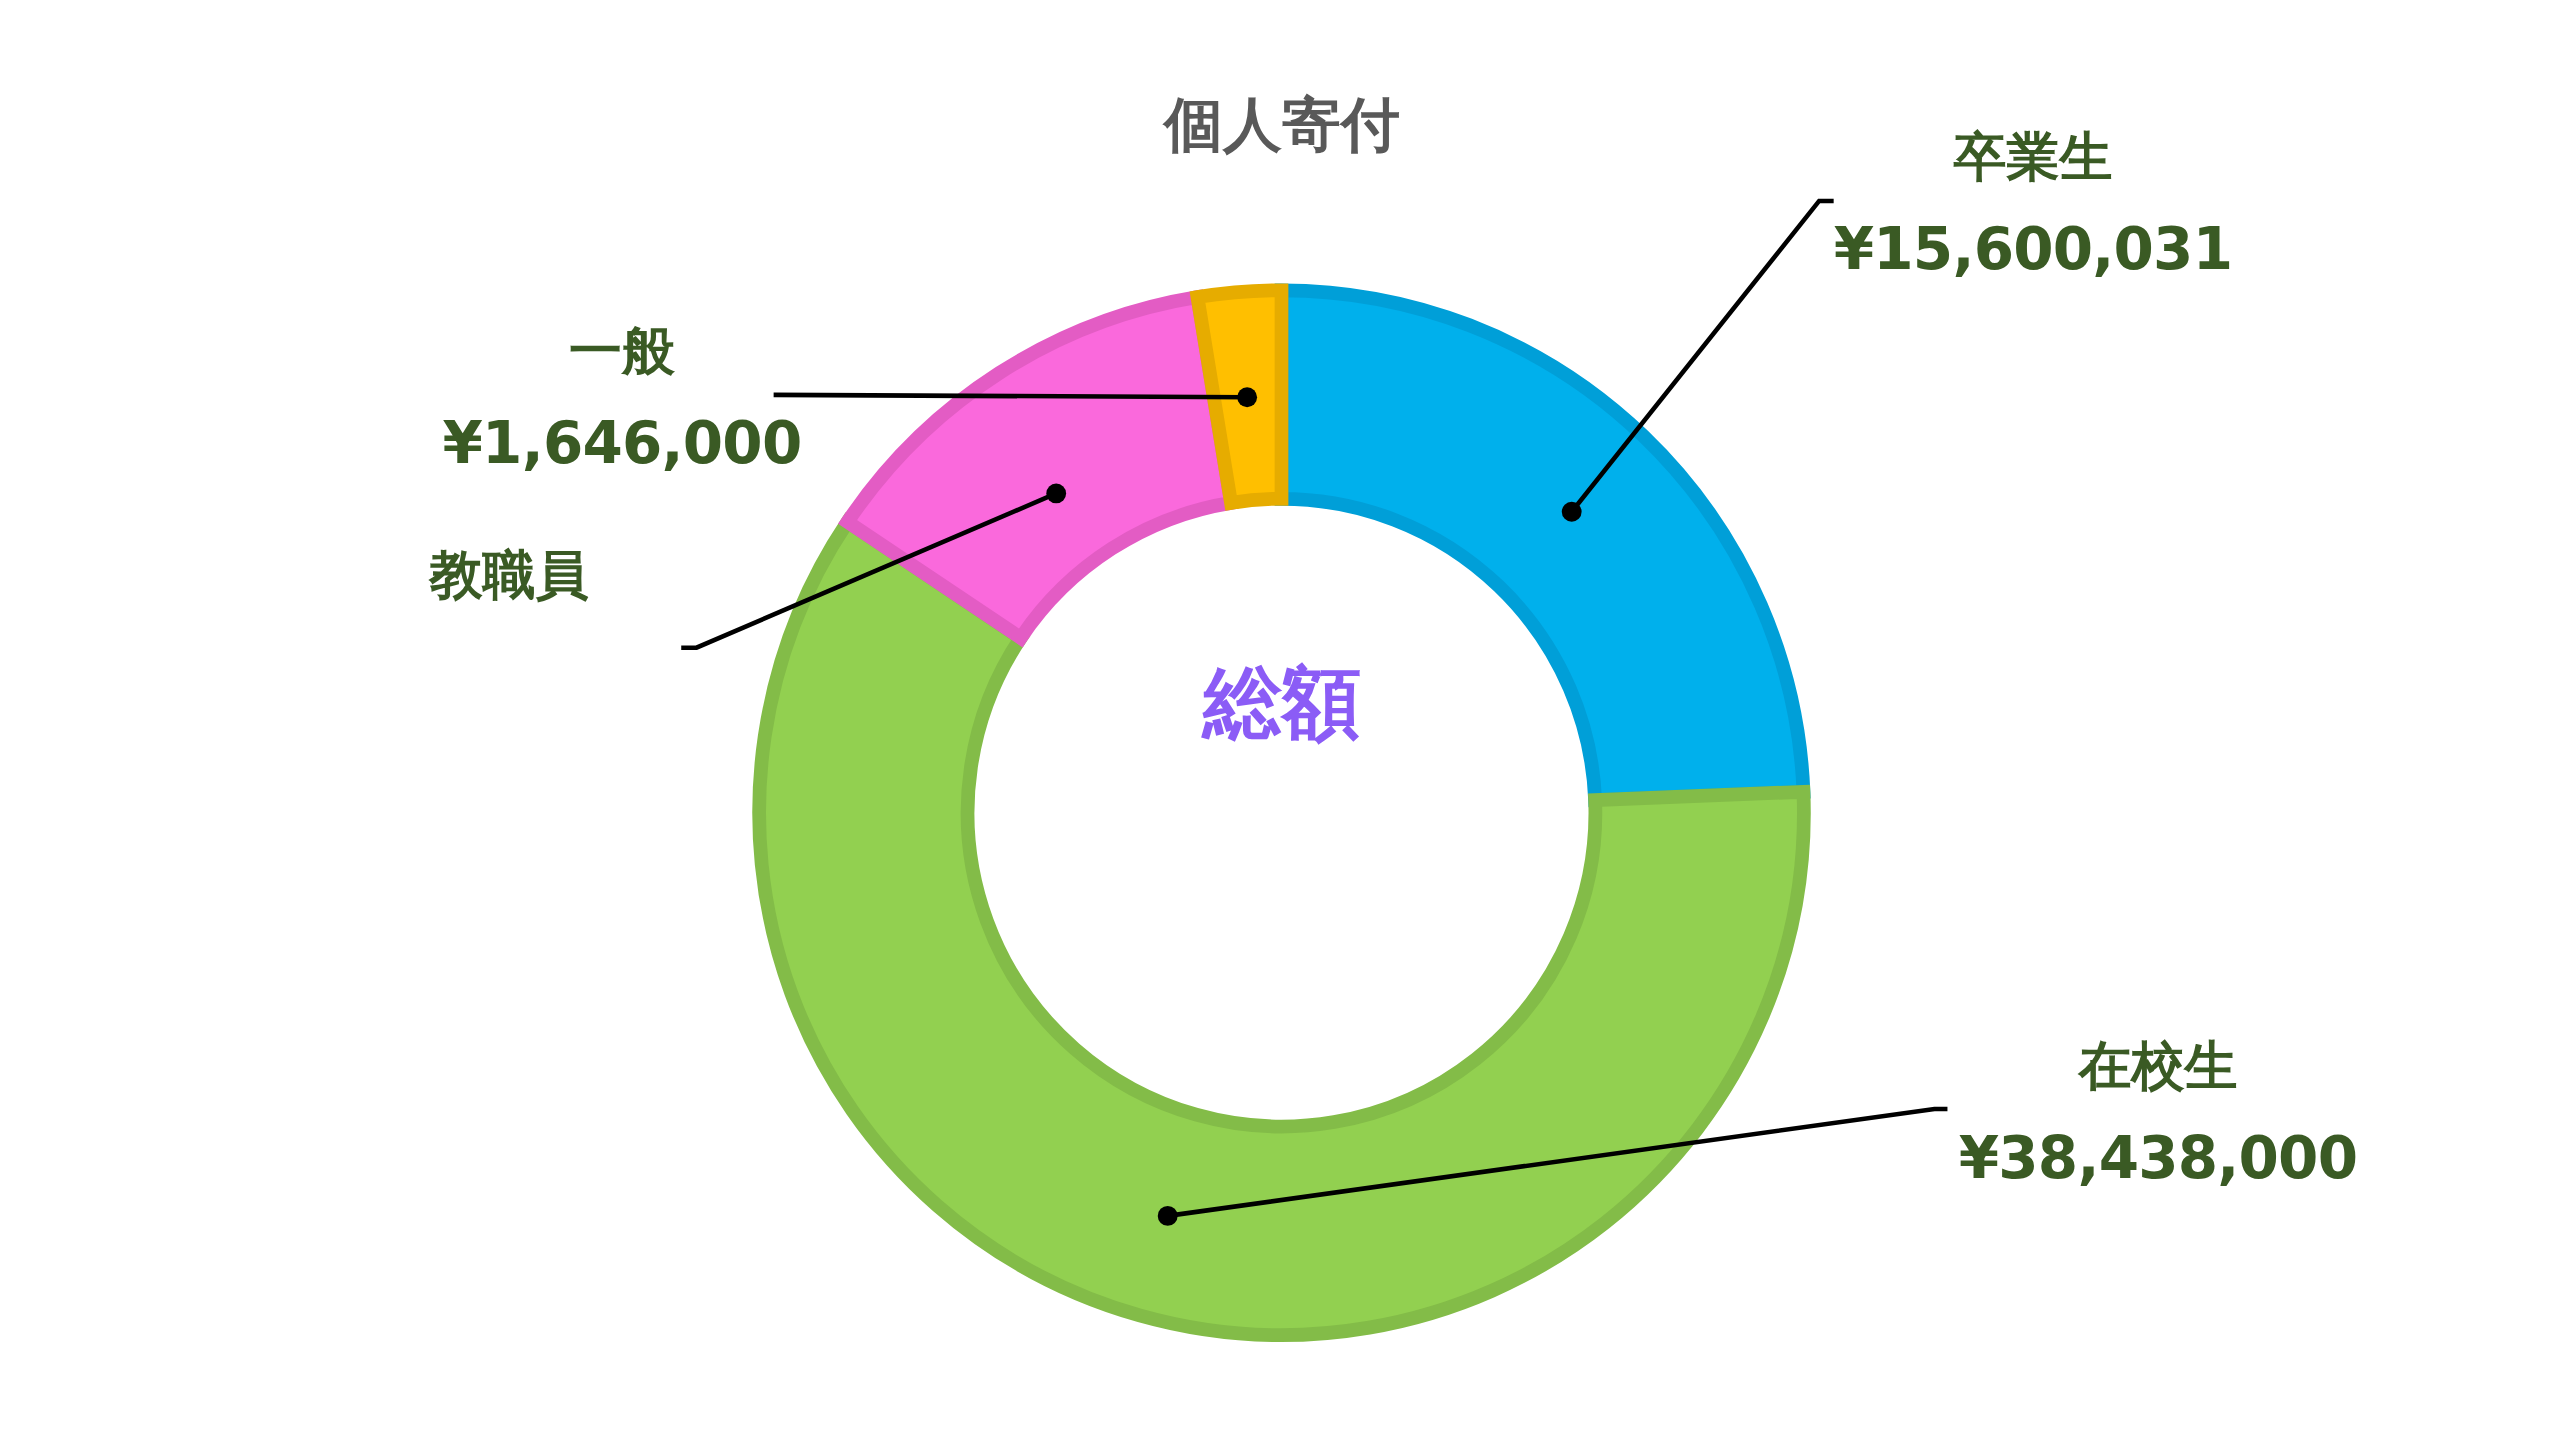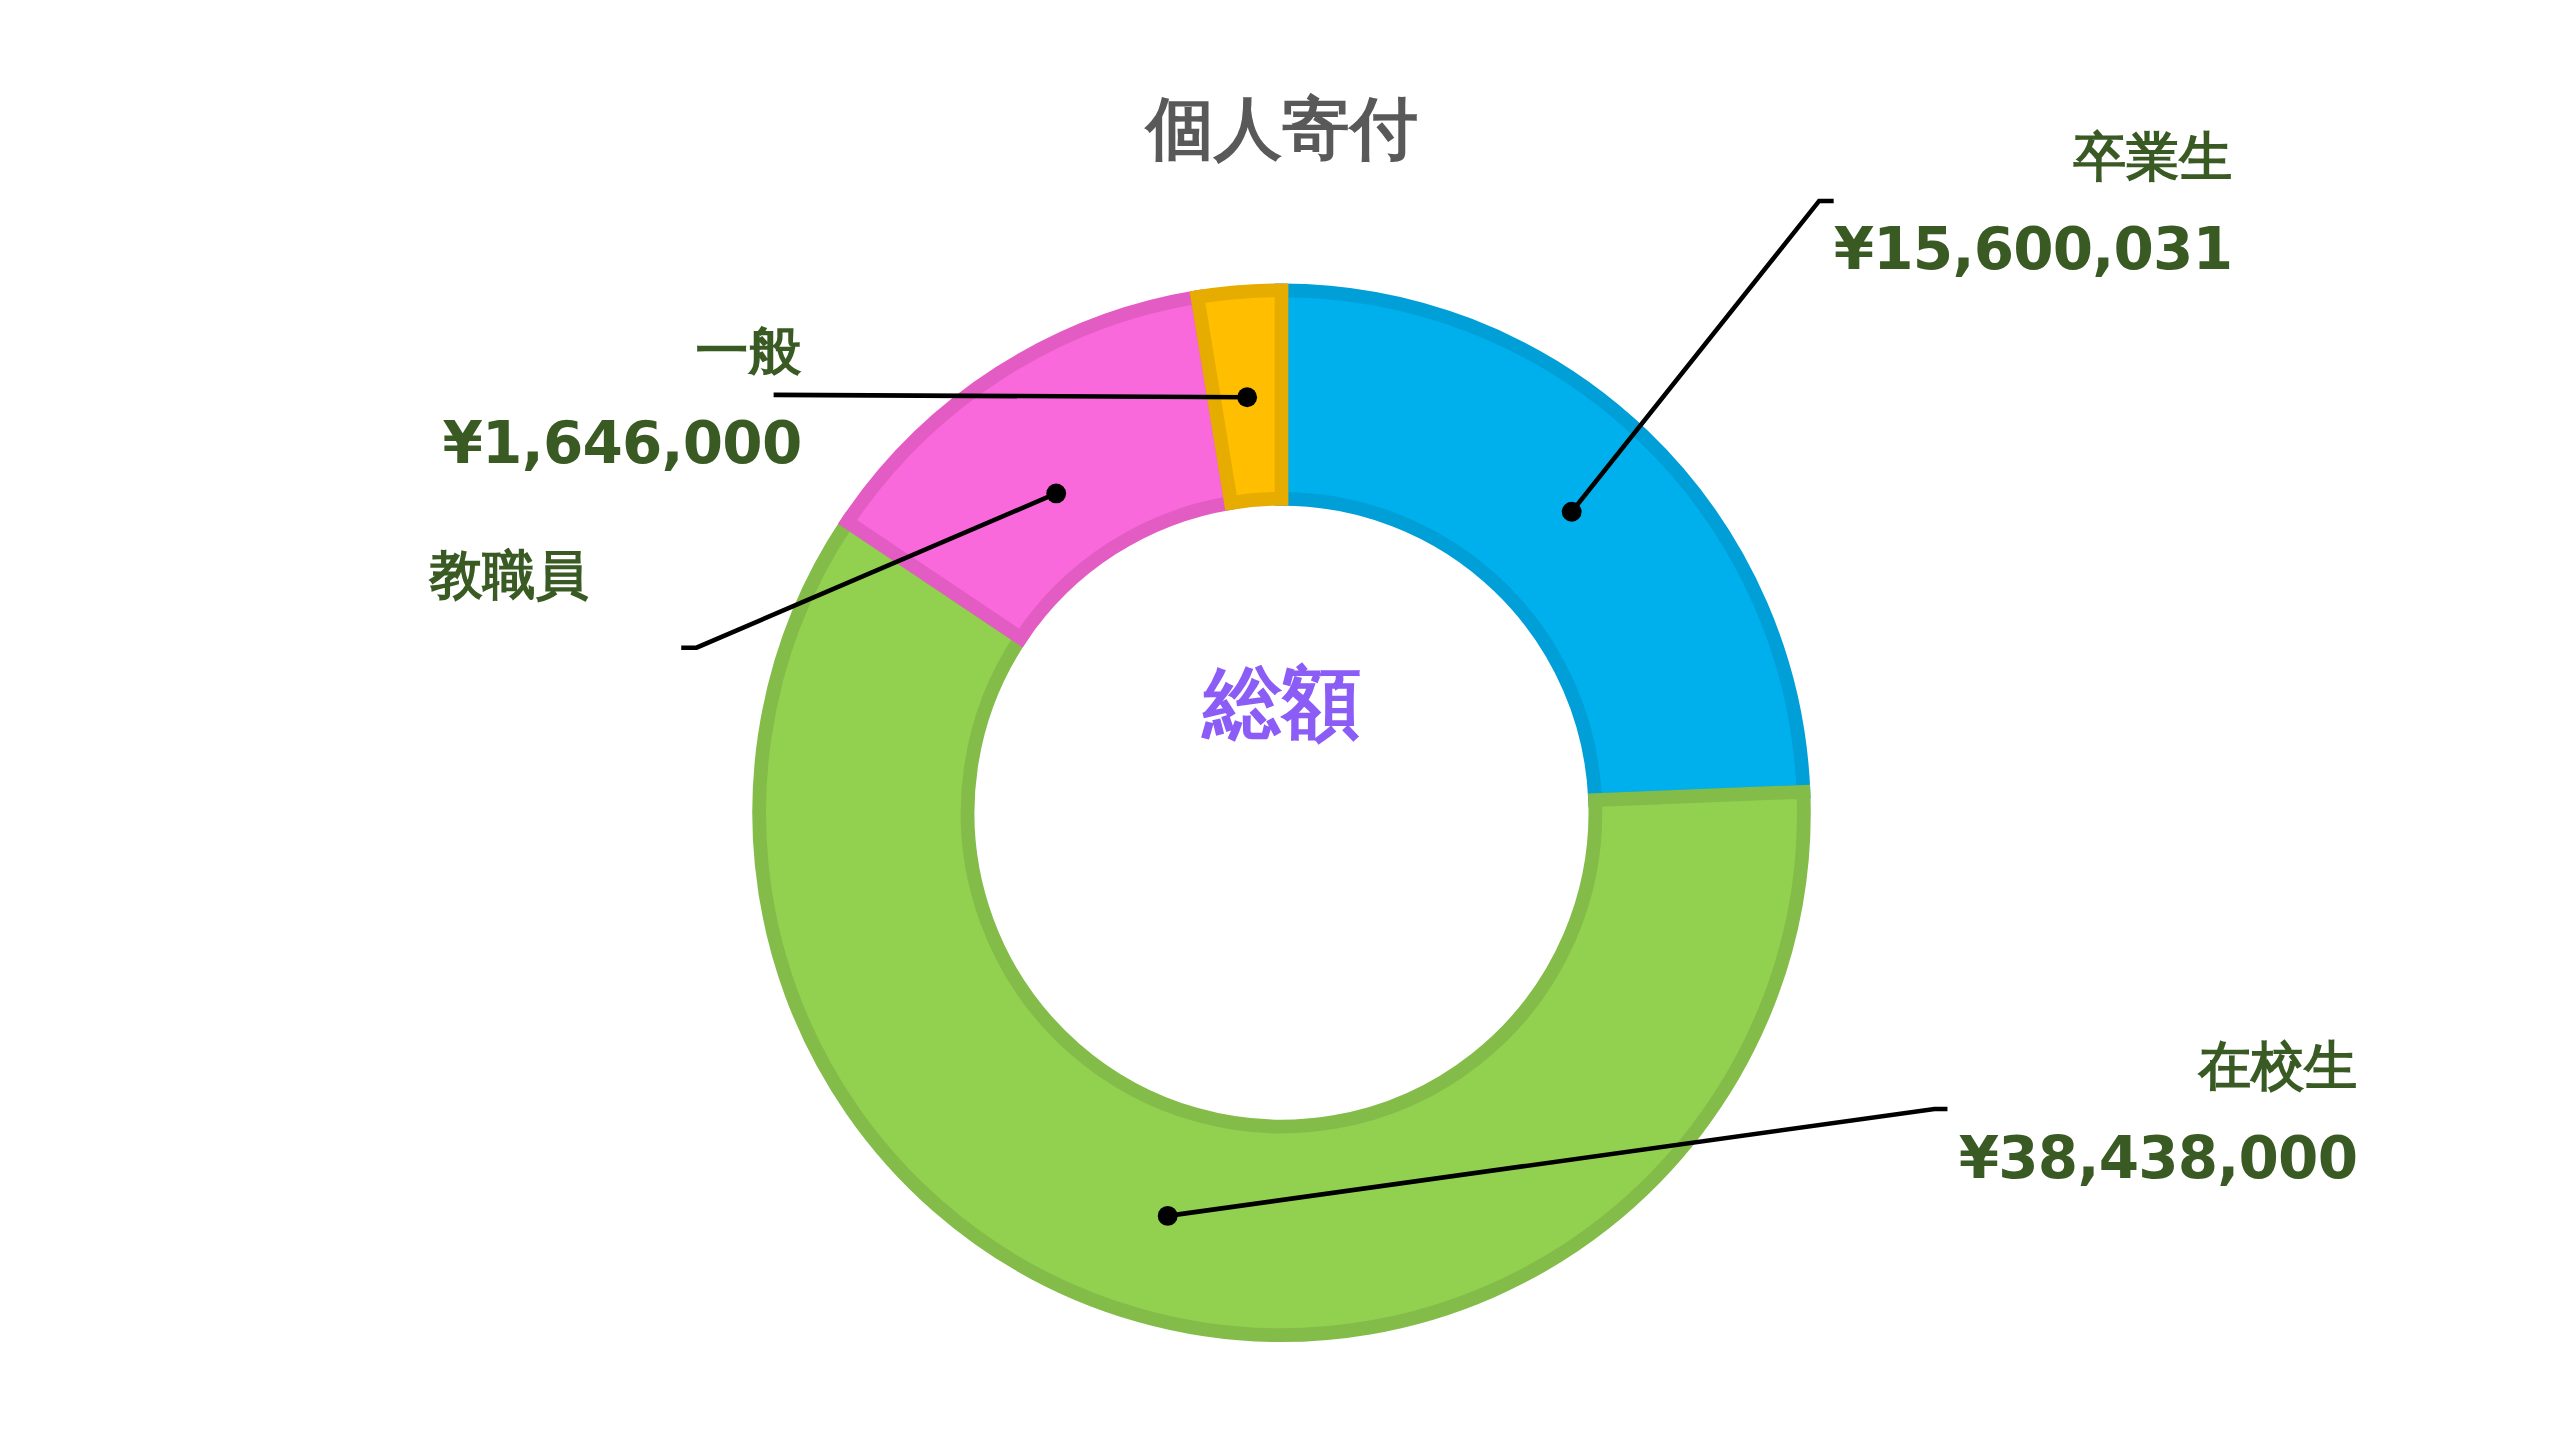--- a/index.html
+++ b/index.html
@@ -24,21 +24,21 @@
   svg#donut-svg {
     position: absolute;
     left: 0;
     top: 0;
   }
   .chart-title {
     position: absolute;
     left: 1282px;
     top: 95px;
     transform: translateX(-50%);
-    font-size: 68px;
+    font-size: 59px;
     font-weight: bold;
     color: #595959;
     white-space: nowrap;
     line-height: 1;
   }
   .center-text {
     position: absolute;
     left: 1282px;
     transform: translateX(-50%);
     color: #8b5cf6;
@@ -48,21 +48,21 @@
     text-align: center;
   }
   .center-label { top: 664px; font-size: 79px; }
   .center-total { top: 811px; font-size: 86px; letter-spacing: -1.5px; }
   .center-count { top: 958px; font-size: 82px; }
   .data-label {
     position: absolute;
     transform: translateX(-50%);
     color: #3a5a24;
     font-weight: bold;
-    text-align: right;
+    text-align: center;
     white-space: nowrap;
     line-height: 1;
   }
   .data-label .cat {
     display: block;
     font-size: 53px;
   }
   .data-label .val {
     display: block;
     font-size: 58px;

